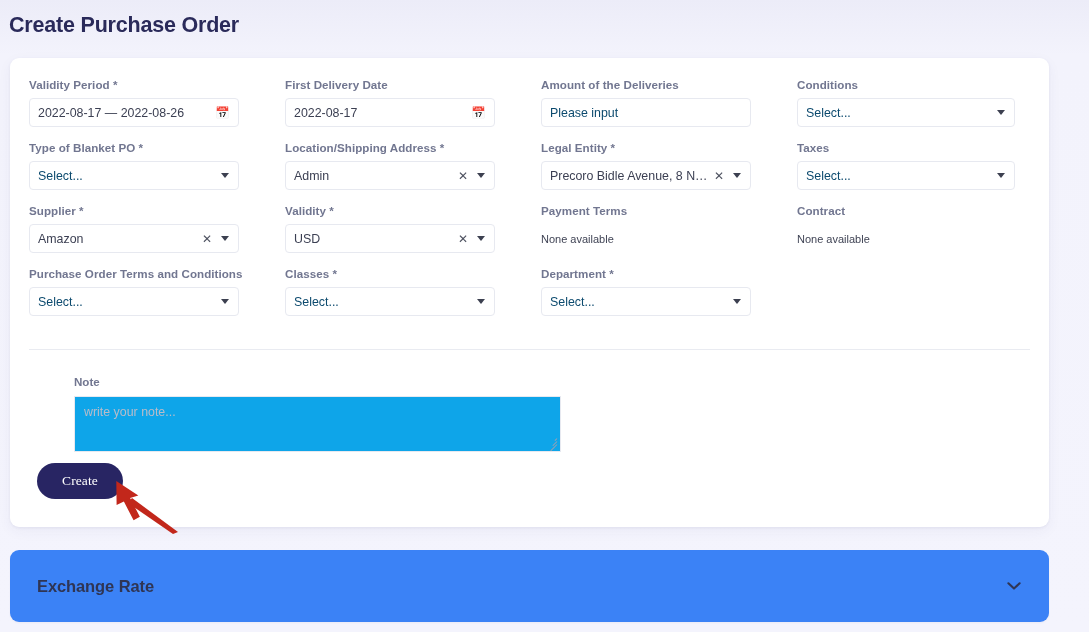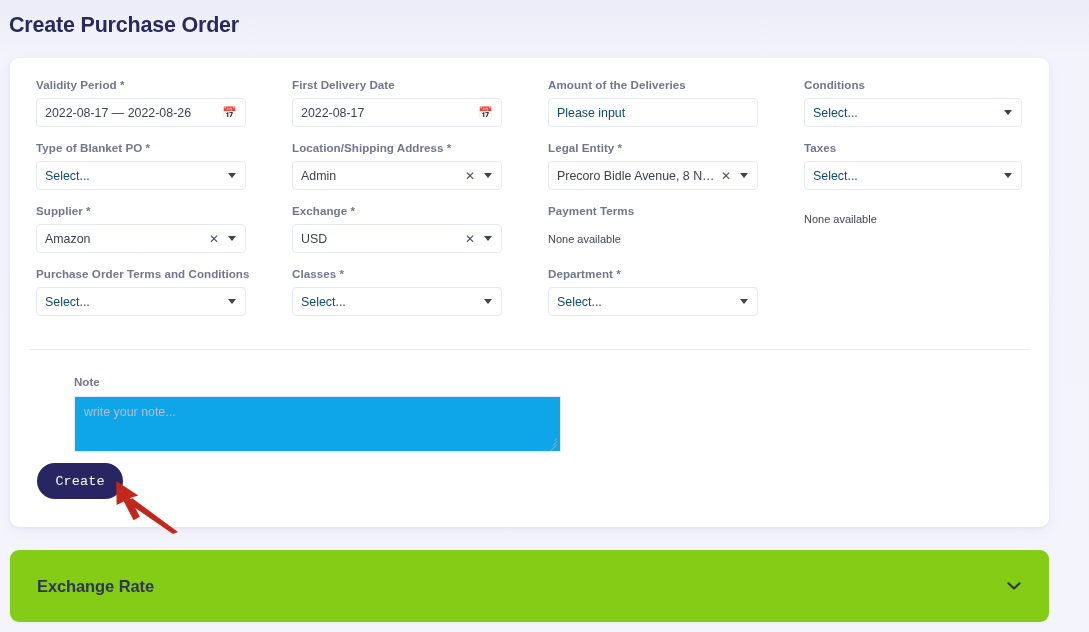--- a/index.html
+++ b/index.html
@@ -36,21 +36,21 @@
     width: 1039px;
     height: 469px;
     background: #ffffff;
     border-radius: 9px;
     box-shadow: 0 1px 3px rgba(60,60,110,0.07), 0 4px 14px rgba(60,60,110,0.05);
   }
 
   
   .form-grid {
     position: absolute;
-    left: 26px;
+    left: 19px;
     top: 20px;
     width: 1001px;
     display: grid;
     grid-template-columns: 256px 256px 256px 233px;
     column-gap: 0px;
     row-gap: 0px;
   }
 
   .field {
     padding-right: 46px;
@@ -190,21 +190,21 @@
   .create-btn {
     position: absolute;
     left: 27px;
     top: 405px;
     width: 86px;
     height: 36px;
     border: none;
     border-radius: 18px;
     background: #282563;
     color: #ffffff;
-    font-family: Liberation Mono, monospace;
+    font-family: Liberation Serif, serif;
     font-size: 13.5px;
     font-weight: normal;
     cursor: pointer;
     letter-spacing: 0.1px;
   }
 
   
   .arrow-annot {
     position: absolute;
     left: 110px;
@@ -214,21 +214,21 @@
     pointer-events: none;
   }
 
   
   .exchange-panel {
     position: absolute;
     left: 10px;
     top: 550px;
     width: 1039px;
     height: 72px;
-    background: #84cc16;
+    background: #3b82f6;
     border-radius: 9px;
     display: flex;
     align-items: center;
     padding: 0 26px 0 27px;
     cursor: pointer;
     box-shadow: 0 1px 2px rgba(60,60,110,0.05);
   }
   .exchange-title {
     flex: 1;
     font-size: 16.5px;
@@ -308,32 +308,33 @@
       </div>
       <div class="field c1">
         <div class="field-label">Supplier *</div>
         <div class="control">
           <span class="val">Amazon</span>
           <span class="clear-x">✕</span>
           <span class="caret"></span>
         </div>
       </div>
       <div class="field c2">
-        <div class="field-label">Exchange *</div>
+        <div class="field-label">Validity *</div>
         <div class="control">
           <span class="val">USD</span>
           <span class="clear-x">✕</span>
           <span class="caret"></span>
         </div>
       </div>
       <div class="field c3">
         <div class="field-label">Payment Terms</div>
         <div class="static-val">None available</div>
       </div>
       <div class="field c4">
+        <div class="field-label">Contract</div>
         <div class="static-val">None available</div>
       </div>
       <div class="field c1">
         <div class="field-label">Purchase Order Terms and Conditions</div>
         <div class="control">
           <span class="val ph">Select...</span>
           <span class="caret"></span>
         </div>
       </div>
       <div class="field c2">

